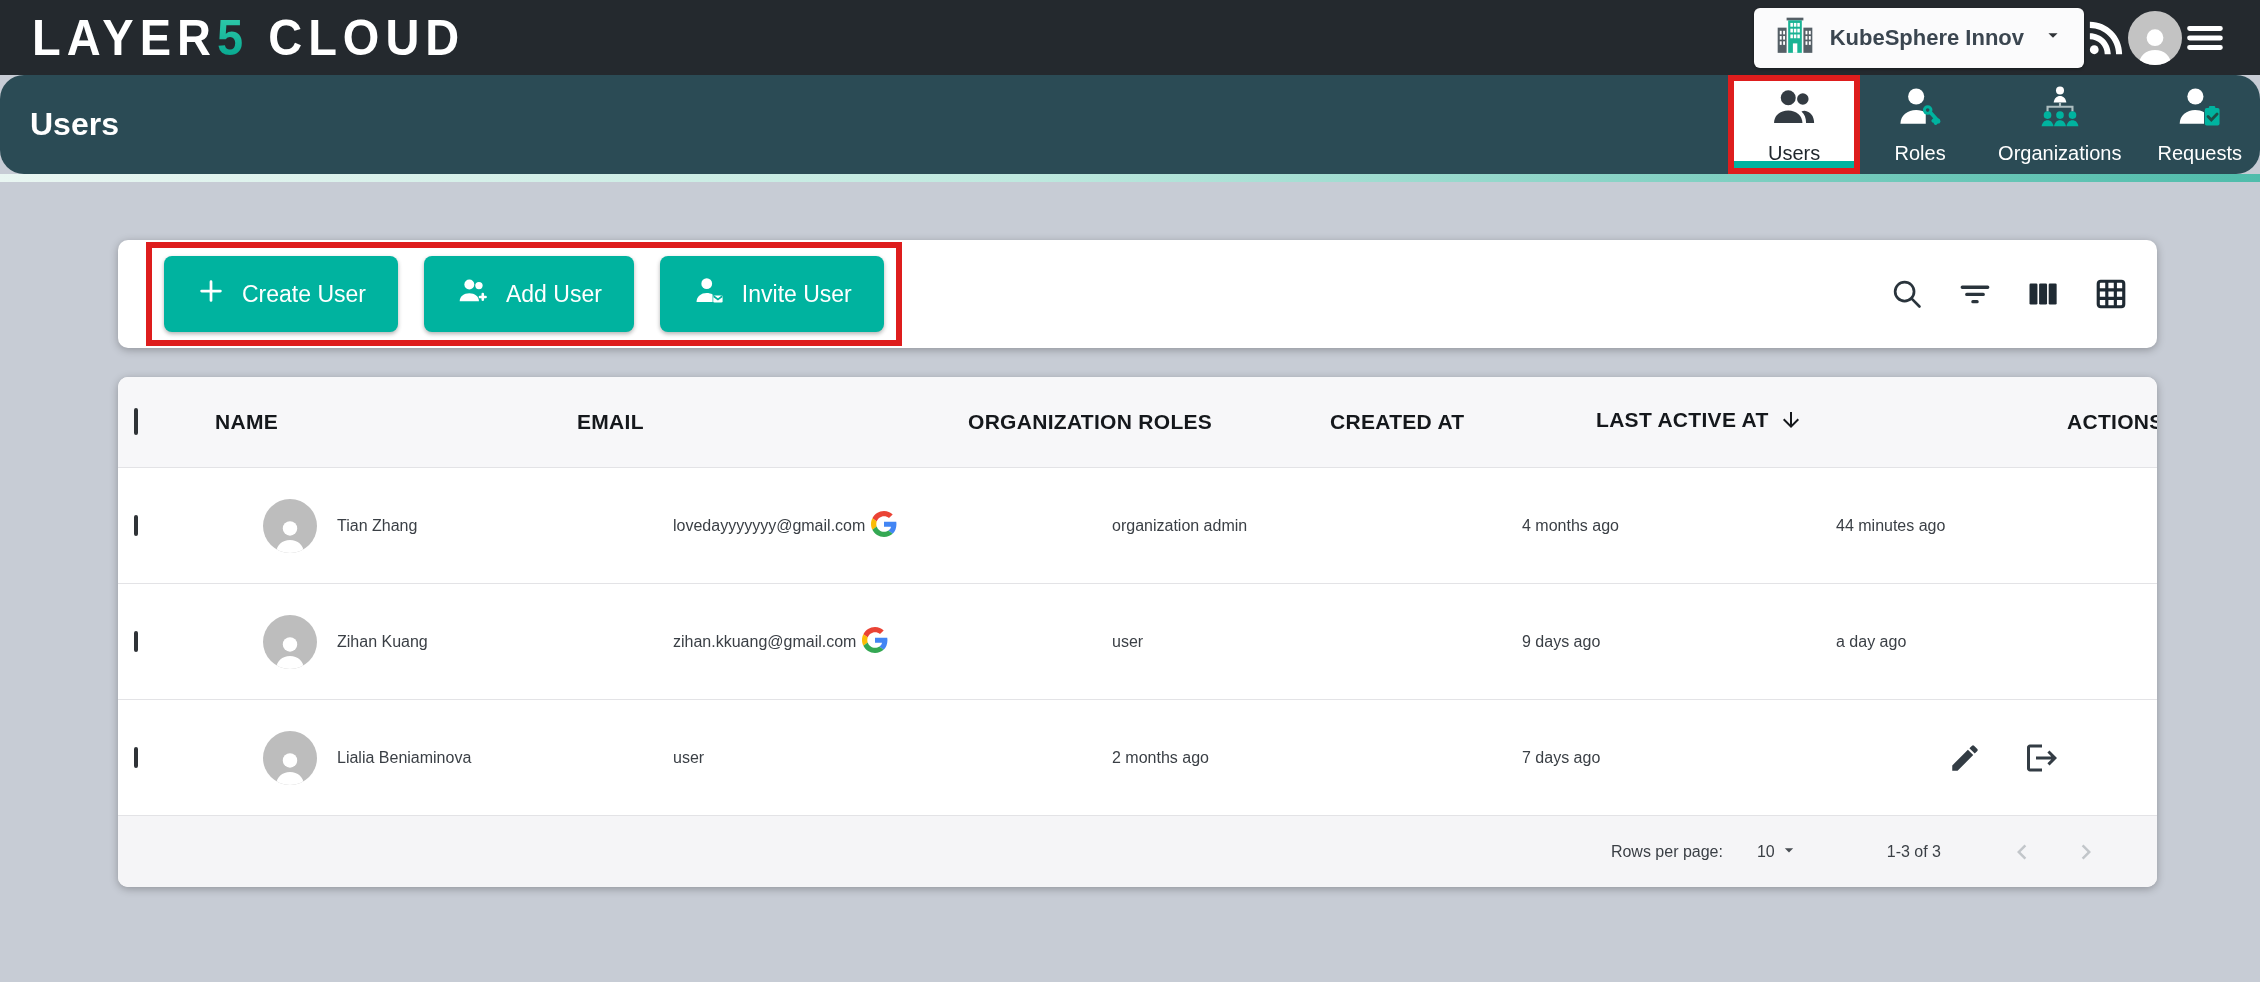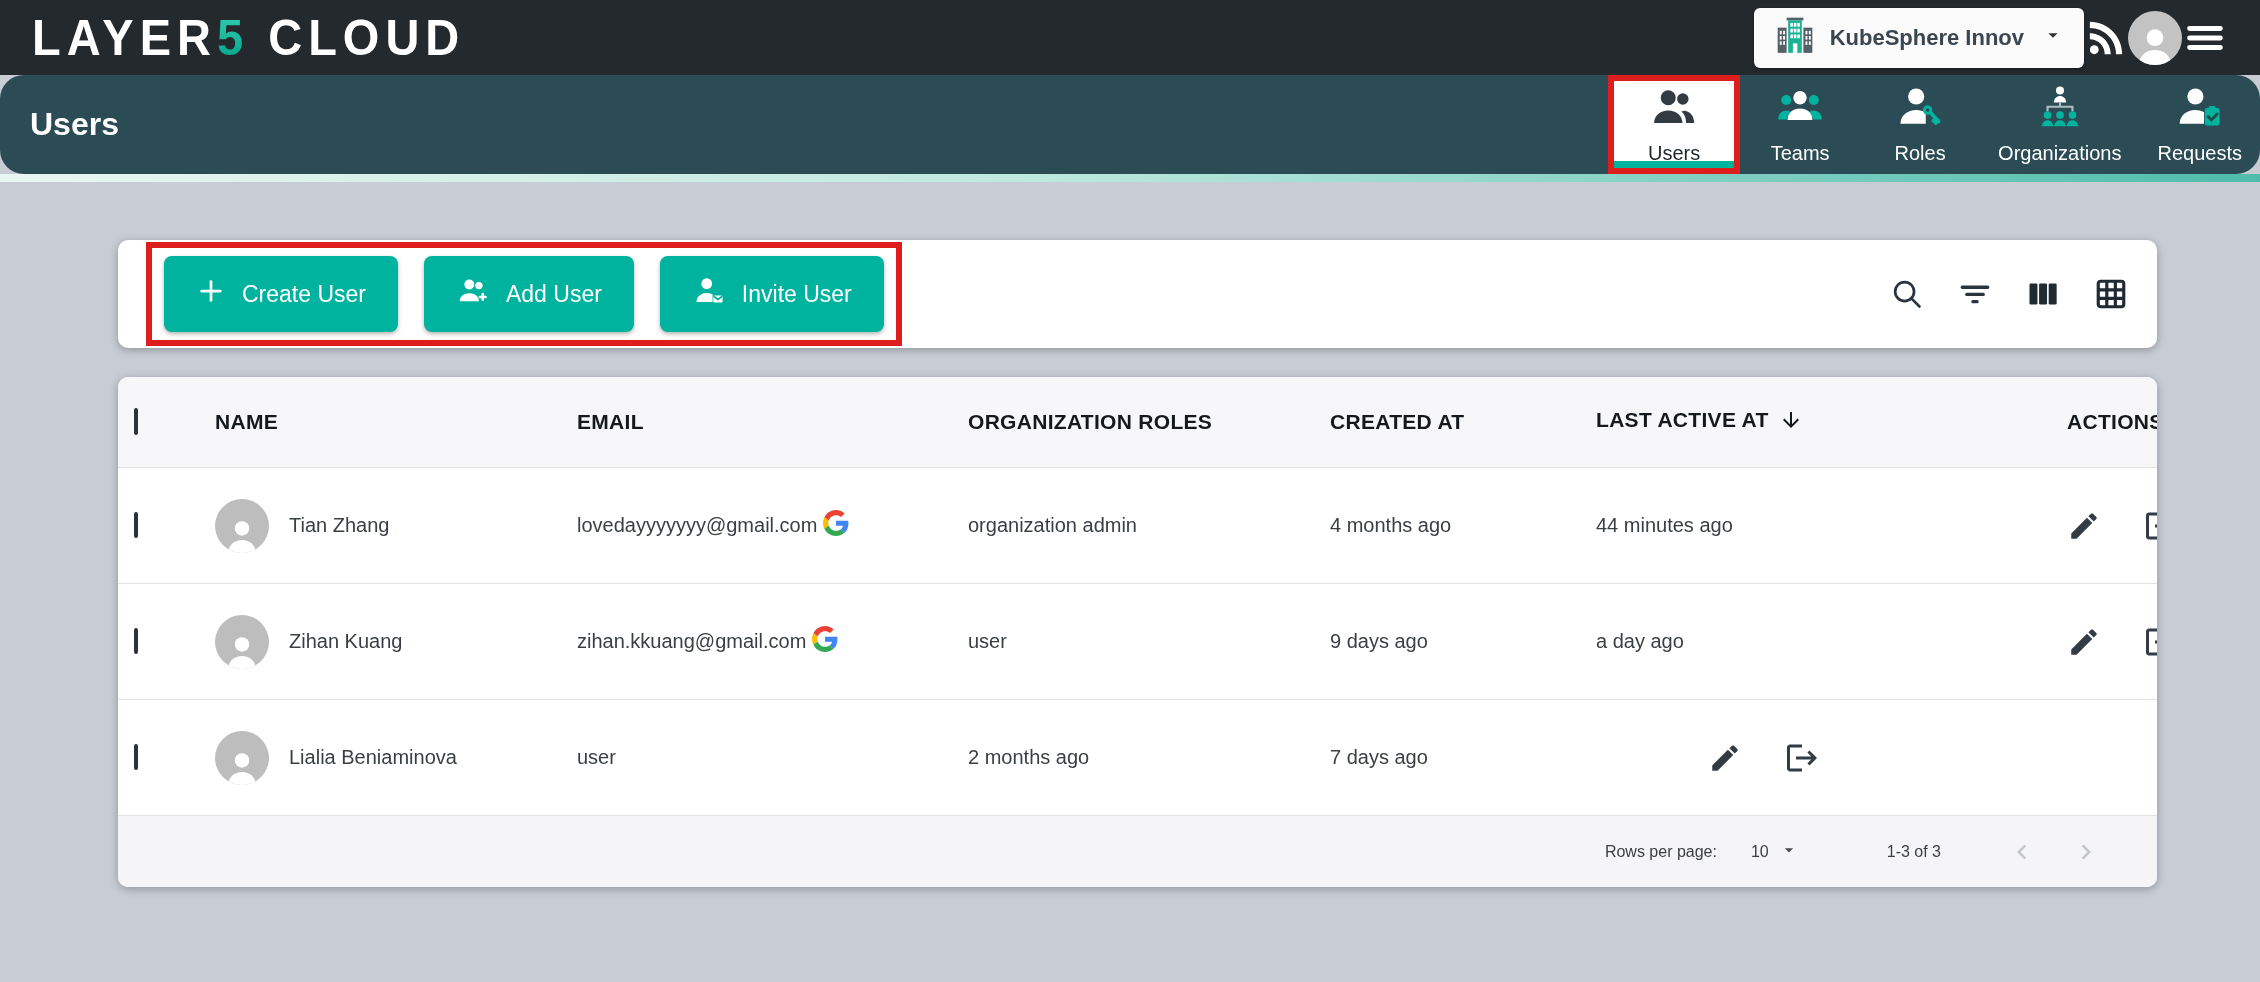--- a/index.html
+++ b/index.html
@@ -35,31 +35,31 @@
   .button-annotation { border:6px solid #de1d1d; display:flex; align-items:center; gap:26px; padding:8px 12px; }
   .teal-btn { height:76px; border:none; border-radius:8px; background:#00B39F; color:#fff; font-size:23px;
               font-family:"Liberation Sans",sans-serif; display:flex; align-items:center; gap:16px; padding:0 32px;
               cursor:pointer; box-shadow:0 2px 4px rgba(0,0,0,.3); }
   .toolbar-icons { margin-left:auto; display:flex; align-items:center; gap:32px; }
 
   .table-card { margin-top:29px; overflow:hidden; }
   .t-grid { display:grid; grid-template-columns:81px 362px 391px 362px 266px 359px 1fr; align-items:center; padding-left:16px; }
   .t-head { height:90px; background:#f7f7f9; font-size:21px; font-weight:700; color:#15181c; letter-spacing:.3px; }
   .t-head .col-sort { display:flex; align-items:flex-start; gap:10px; }
-  .t-row { height:116px; border-top:1px solid #e3e3e6; font-size:20px; color:#3a3f45; }
+  .t-row { height:116px; border-top:1px solid #e3e3e6; font-size:16px; color:#3a3f45;gap:48px; }
   .cell-name { display:flex; align-items:center; gap:20px; }
   .row-avatar { width:54px; height:54px; border-radius:50%; background:#bdbdbd; overflow:hidden; display:flex; align-items:flex-end; justify-content:center; flex:0 0 auto; }
   .cell-email { display:flex; align-items:center; gap:6px; }
   .cell-actions { display:flex; align-items:center; gap:42px; padding-left:112px; }
   .head-actions { padding-left:112px; }
   .checkbox { width:30px; height:30px; border:2px solid #2f3337; border-radius:5px; background:#fff; cursor:pointer; }
 
   .t-footer { height:72px; background:#f5f5f7; border-top:1px solid #e3e3e6; display:flex; align-items:center;
               justify-content:flex-end; font-size:16px; color:#3a3f45; padding-right:56px; }
-  .rpp-value { display:flex; align-items:center; gap:10px; margin-left:34px; cursor:pointer; }
+  .rpp-value { display:flex; align-items:center; gap:4px; margin-left:34px; cursor:pointer; }
   .range { margin-left:88px; }
   .pager { display:flex; align-items:center; gap:34px; margin-left:66px; }
   .pager .icon-btn { opacity:.55; }
 </style>
 </head>
 <body>
 
 <header class="topbar">
   <div class="logo">
     <span>LAYER</span><span class="digit">5</span>&nbsp;<span>CLOUD</span>
@@ -136,37 +136,20 @@
         <svg width="46" height="46" viewBox="0 0 24 24" fill="#333b42">
           <circle cx="9" cy="7.2" r="3.9"></circle>
             <circle cx="16.6" cy="7.8" r="3"></circle>
           <path d="M1.6 20.4c0-4 3.3-6.6 7.4-6.6s7.4 2.6 7.4 6.6z"></path>
           <path d="M17.5 13.9c2.9.4 5 2.5 5 6.5h-4.2c0-2.7-.8-4.8-2.4-6.1.5-.2 1-.4 1.6-.4z"></path>
         </svg>
       </span>
       <span>Users</span>
     </div>
 
-    <div class="nav-item">
-      <span>
-        <svg width="46" height="46" viewBox="0 0 24 24">
-          <g fill="#00B39F">
-              <circle cx="4.8" cy="8.4" r="2.6"></circle>
-              <path d="M.6 18.5c0-2.9 1.9-4.7 4.2-4.7 1 0 1.9.3 2.6.9-1.3 1-2.1 2.3-2.3 3.8z"></path>
-          <circle cx="19.2" cy="8.4" r="2.6"></circle>
-              <path d="M23.4 18.5c0-2.9-1.9-4.7-4.2-4.7-1 0-1.9.3-2.6.9 1.3 1 2.1 2.3 2.3 3.8z"></path>
-            </g>
-          <g fill="#fff">
-              <circle cx="12" cy="7.2" r="3.5"></circle>
-              <path d="M5.5 18.8c0-3.7 2.9-6 6.5-6s6.5 2.3 6.5 6z"></path>
-            </g>
-        </svg>
-      </span>
-      <span>Teams</span>
-    </div>
 
     <div class="nav-item">
       <span>
         <svg width="46" height="46" viewBox="0 0 24 24">
           <g fill="#fff">
               <circle cx="10" cy="6.5" r="4.2"></circle>
               <path d="M1.8 20.8c0-4.4 3.7-7.2 8.2-7.2 1.9 0 3.7.5 5 1.4v5.8z"></path>
             </g>
           <circle cx="16" cy="13.6" r="2.5" fill="#00B39F"></circle>
           <circle cx="16" cy="13.6" r="0.95" fill="#2b4b55"></circle>

